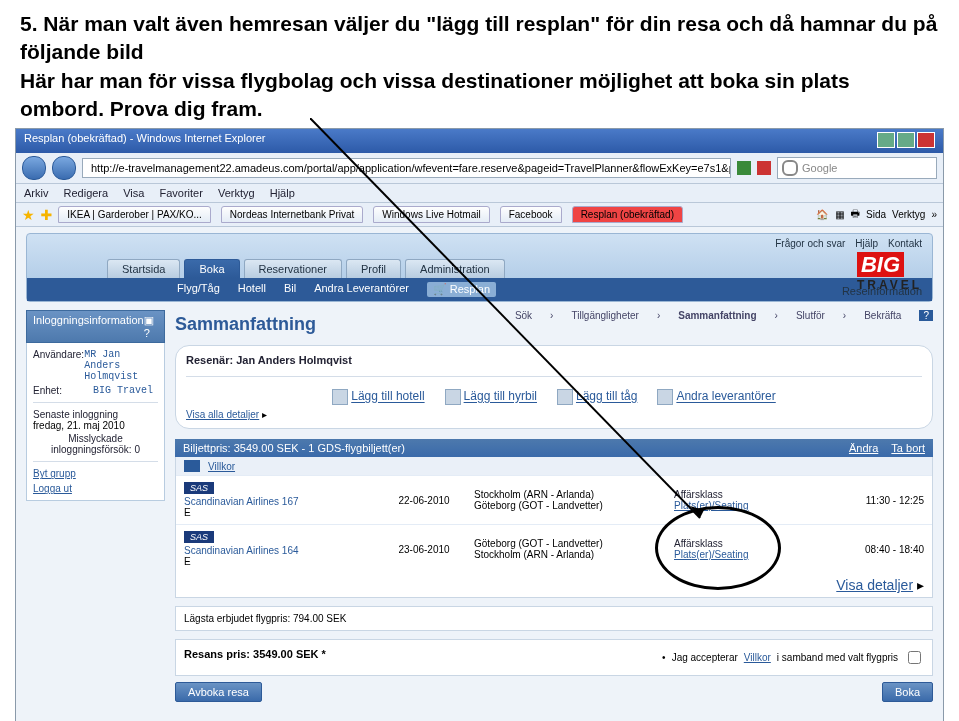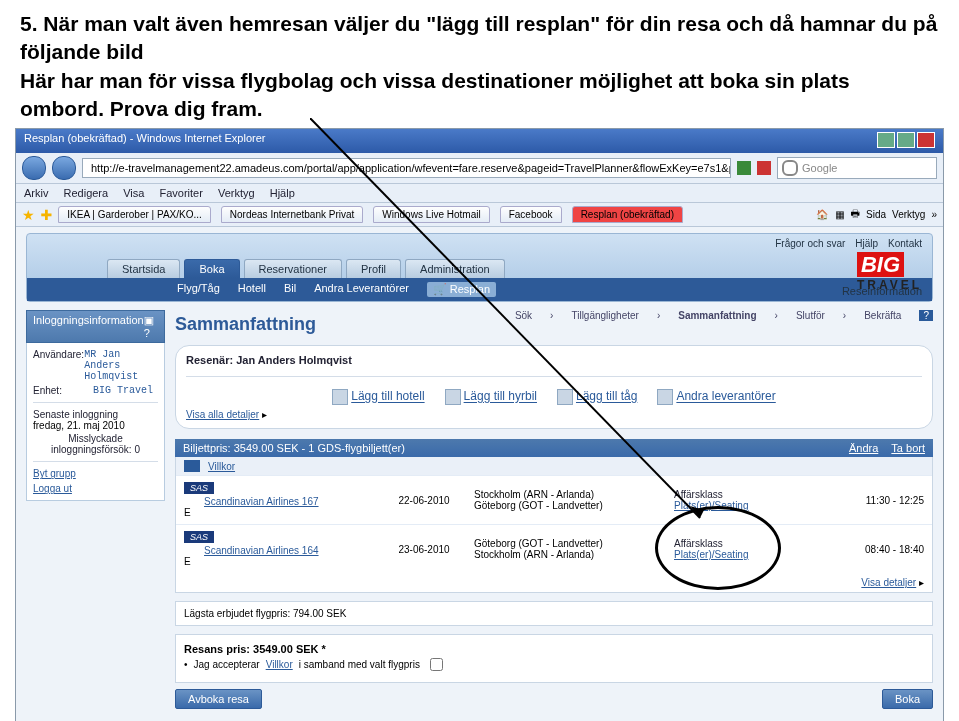--- a/index.html
+++ b/index.html
@@ -58,31 +58,31 @@
 .detlink a { color:#2a5a9a; text-decoration:underline;}
 .pricebar { background:linear-gradient(#4d79ad,#3a6aaa); color:#fff; padding:3px 8px; font-size:11px; display:flex; justify-content:space-between;}
 .pricebar a { color:#fff; text-decoration:underline; margin-left:10px;}
 .flights { background:#fff; border:1px solid #c9d6e4; border-top:none; font-size:10px;}
 .flighthead { background:#eaf0f8; padding:3px 8px; display:flex; align-items:center;}
 .flighthead .plane { display:inline-block; width:16px; height:12px; background:#2a5a9a;}
 .flighthead a { color:#2a5a9a; text-decoration:underline; margin-left:8px;}
 .frow { display:flex; padding:6px 8px; border-top:1px solid #e4ecf6; align-items:center;}
 .frow .aircol { width:190px;}
 .frow .aircol .saslogo { display:inline-block; background:#1a3a7a; color:#fff; font-size:9px; padding:1px 6px; font-style:italic;}
-.frow .aircol a { color:#2a5a9a; text-decoration:underline; display:block; margin-top:2px;margin-left:20px;}
+.frow .aircol a { color:#2a5a9a; display:block; margin-top:2px;}
 .frow .date { width:100px; text-align:center;}
 .frow .route { width:200px;}
 .frow .class { width:140px;}
 .frow .class .bc { color:#223;}
 .frow .class a { color:#2a5a9a; text-decoration:underline; display:block;}
 .frow .times { width:110px; text-align:right;}
-.detrow { text-align:right; padding:4px 8px; font-size:10px;}
+.detrow { text-align:right; padding:4px 8px; font-size:14px;}
 .detrow a { color:#2a5a9a; text-decoration:underline;}
 .lowest { background:#fff; border:1px solid #c9d6e4; padding:6px 8px; font-size:10px; margin-top:8px;}
-.total { background:#fff; border:1px solid #c9d6e4; padding:8px; font-size:10px; margin-top:8px; display:flex; justify-content:space-between;flex-direction:column;}
+.total { background:#fff; border:1px solid #c9d6e4; padding:8px; font-size:10px; margin-top:8px; display:flex; justify-content:space-between;}
 .total .left b { font-size:11px;}
 .total .note { color:#444; font-size:9px;}
 .total .right { display:flex; align-items:center; gap:6px;}
 .total .right a { color:#2a5a9a; text-decoration:underline;}
 .actions { margin-top:6px; display:flex; justify-content:space-between;}
 .btn { background:linear-gradient(#6a93c4,#3a6aaa); color:#fff; border:1px solid #2d5a98; padding:3px 12px; font-size:11px; border-radius:2px;}
 .footertxt { text-align:center; font-size:10px; color:#555; padding:18px 0 6px 0;}
 .circle { position:absolute; border:3px solid #000; border-radius:50%; width:120px; height:78px; pointer-events:none;}
 .arrow-svg { position:absolute; pointer-events:none; }
 </style>

